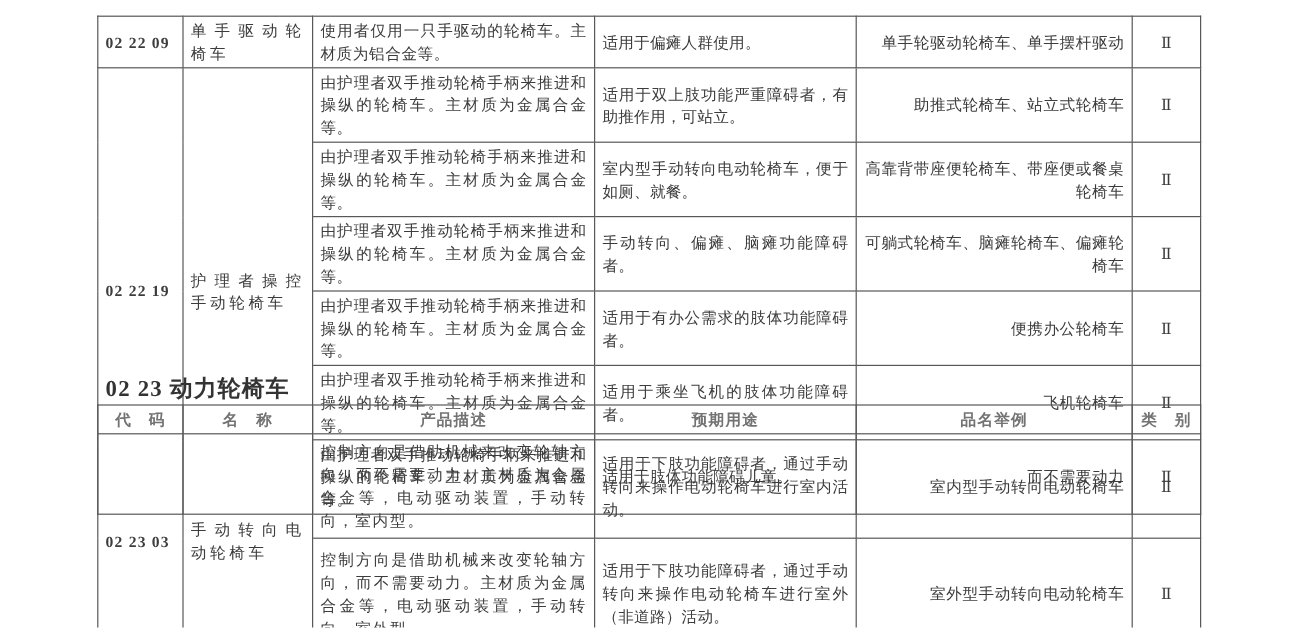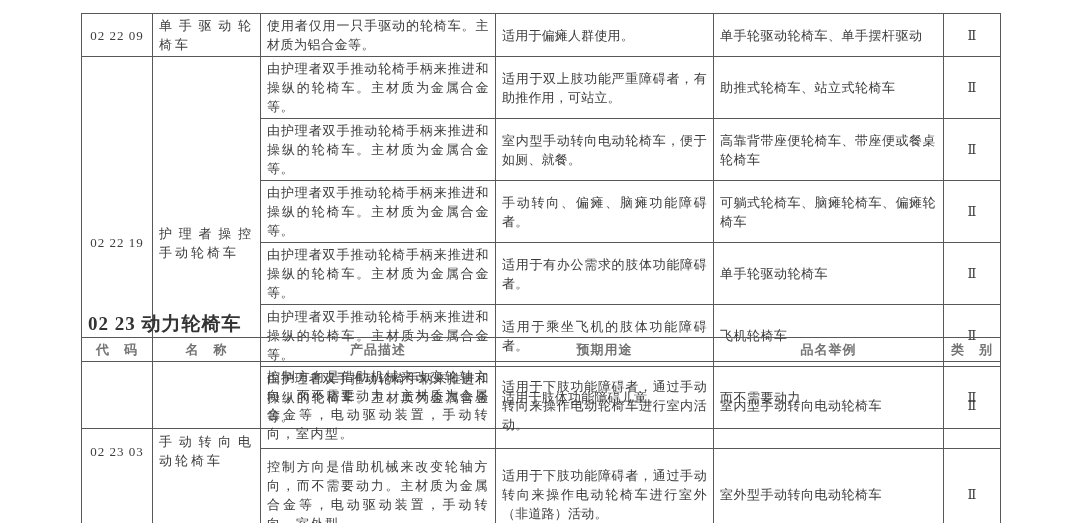--- a/index.html
+++ b/index.html
@@ -43,41 +43,41 @@
     text-align: center;
     height: 21px;
     padding: 1px 4px;
     letter-spacing: 1px;
     color: #737373;
   }
   .t1 tr { height: 42px; }
   .t2 tr.r1 { height: 87px; }
   .t2 tr.r2 { height: 92px; }
   .cell-code {
-    text-align: center;
     white-space: nowrap;
     letter-spacing: 1px;
+    font-weight: bold;
   }
   .cell-name {
     text-align: justify;
     letter-spacing: 3px;
     padding: 2px 8px;
   }
   .cell-desc {
     text-align: justify;
     letter-spacing: 0.5px;
   }
   .t2 .cell-desc { letter-spacing: 1.5px; }
   .cell-use {
     text-align: justify;
     letter-spacing: 0.2px;
     margin-left: 48px;
   }
   .cell-examples {
-    text-align: left;
+    text-align: right;
     letter-spacing: 0.5px;
   }
   .cell-cat {
     text-align: center;
     letter-spacing: 0;
   }
   .section-title {
     position: absolute;
     left: 88px;
     top: 311px;
@@ -126,21 +126,21 @@
       </tr>
       <tr>
         <td class="cell-desc">由护理者双手推动轮椅手柄来推进和操纵的轮椅车。主材质为金属合金等。</td>
         <td class="cell-use">手动转向、偏瘫、脑瘫功能障碍者。</td>
         <td class="cell-examples">可躺式轮椅车、脑瘫轮椅车、偏瘫轮椅车</td>
         <td class="cell-cat">Ⅱ</td>
       </tr>
       <tr>
         <td class="cell-desc">由护理者双手推动轮椅手柄来推进和操纵的轮椅车。主材质为金属合金等。</td>
         <td class="cell-use">适用于有办公需求的肢体功能障碍者。</td>
-        <td class="cell-examples">单手轮驱动轮椅车</td>
+        <td class="cell-examples">便携办公轮椅车</td>
         <td class="cell-cat">Ⅱ</td>
       </tr>
       <tr>
         <td class="cell-desc">由护理者双手推动轮椅手柄来推进和操纵的轮椅车。主材质为金属合金等。</td>
         <td class="cell-use">适用于乘坐飞机的肢体功能障碍者。</td>
         <td class="cell-examples">飞机轮椅车</td>
         <td class="cell-cat">Ⅱ</td>
       </tr>
       <tr>
         <td class="cell-desc">由护理者双手推动轮椅手柄来推进和操纵的轮椅车。主材质为金属合金等。</td>

